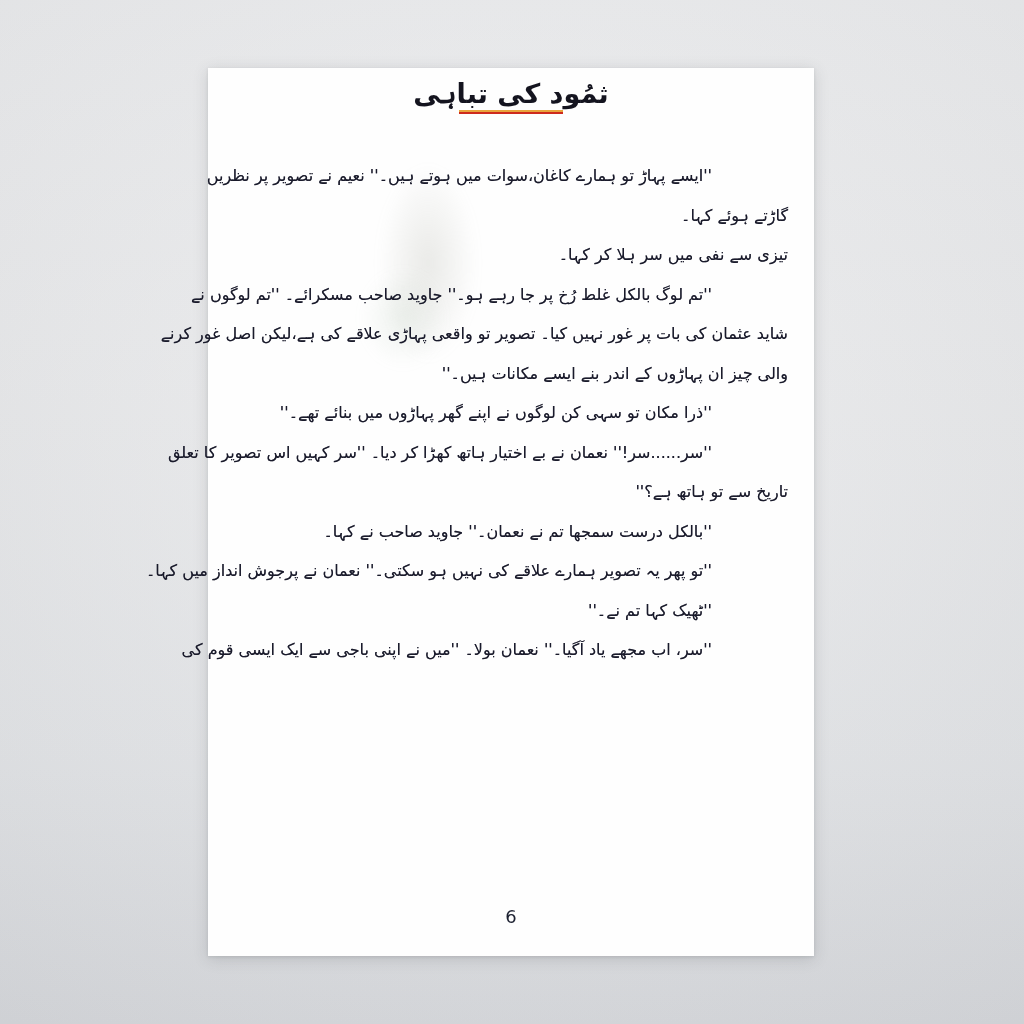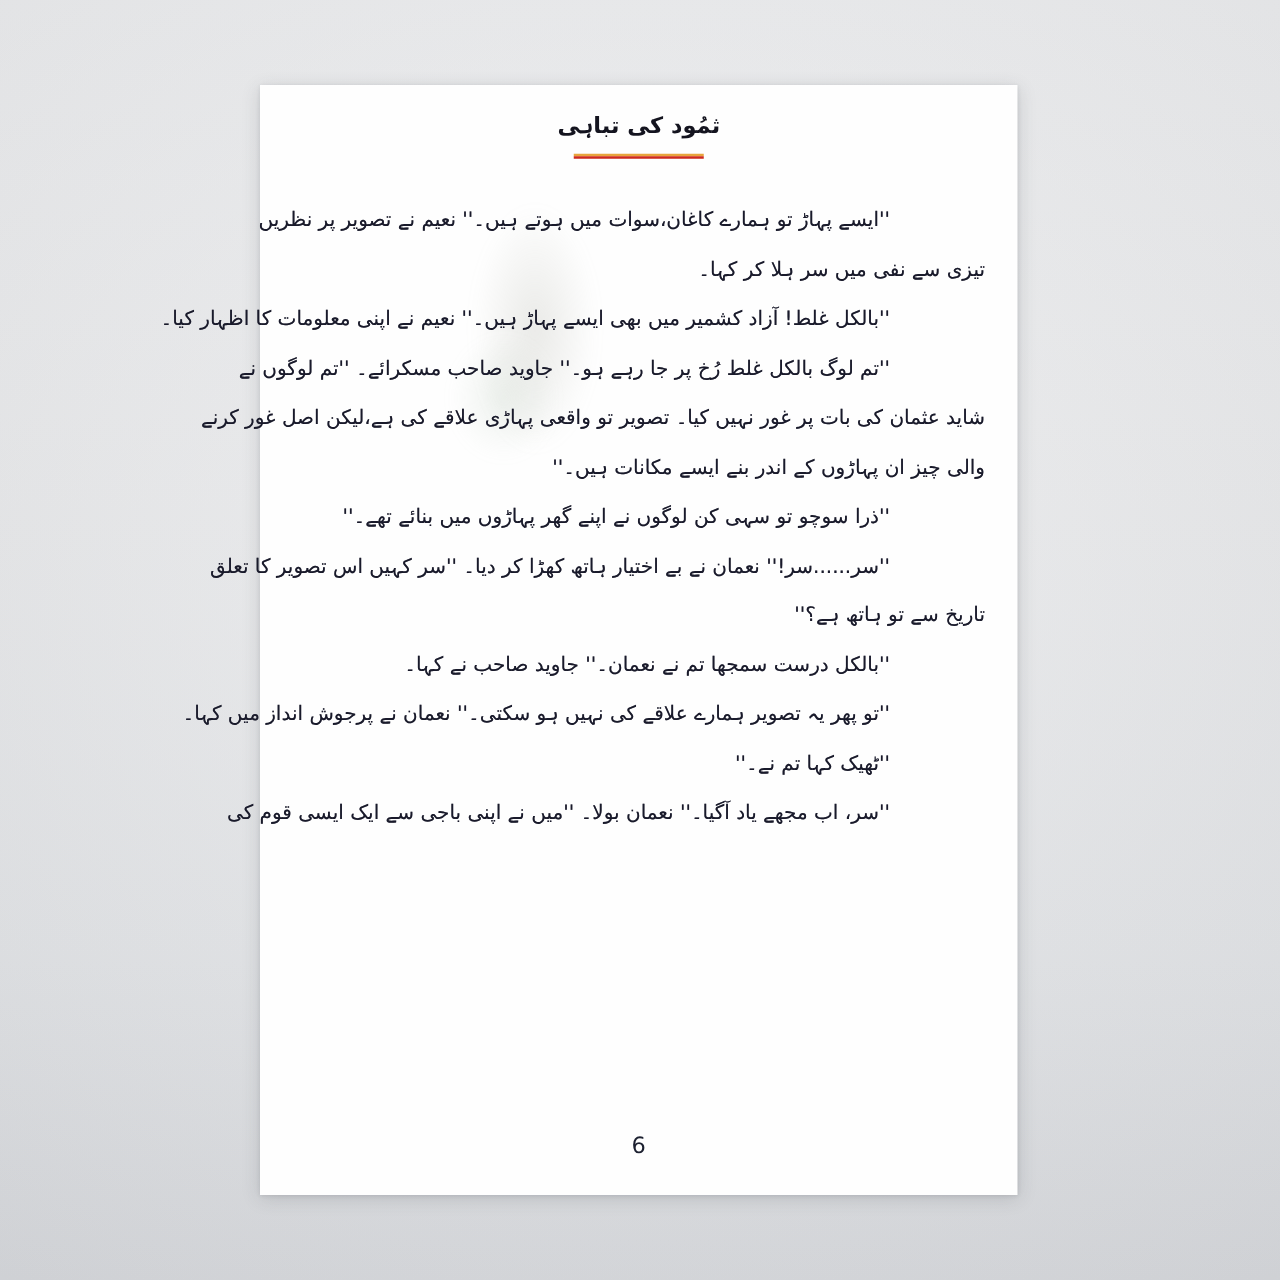--- a/index.html
+++ b/index.html
@@ -49,23 +49,23 @@
   }
   .title-wrap {
     position: absolute;
     top: 10px;
     left: 0;
     right: 0;
     text-align: center;
     direction: rtl;
   }
   .title {
-    margin: 11px;
+    margin: 0;
     display: inline-block;
-    font-size: 18px;
+    font-size: 27px;
     font-weight: bold;
     color: #14141f;
     letter-spacing: 0;
   }
   .title-underline {
     width: 104px;
     margin: 1px auto 0 auto;
   }
   .title-underline .u-top    { height: 2px; }
   .title-underline .u-bottom { height: 2px; }
@@ -110,26 +110,26 @@
     <div class="title-wrap">
       <h1 class="title">ثمُود کی تباہی</h1>
       <div class="title-underline">
         <div class="u-top" style="background: rgb(232, 164, 60);"></div>
         <div class="u-bottom" style="background: rgb(206, 42, 29);"></div>
       </div>
     </div>
 
     <div class="body-text" id="body-text">
         <div class="line indent">''ایسے پہاڑ تو ہمارے کاغان،سوات میں ہوتے ہیں۔'' نعیم نے تصویر پر نظریں</div>
+        <div class="line">گاڑتے ہوئے کہا۔</div>
         <div class="line">تیزی سے نفی میں سر ہلا کر کہا۔</div>
-        <div class="line indent">''بالکل غلط! آزاد کشمیر میں بھی ایسے پہاڑ ہیں۔'' نعیم نے اپنی معلومات کا اظہار کیا۔</div>
         <div class="line indent">''تم لوگ بالکل غلط رُخ پر جا رہے ہو۔'' جاوید صاحب مسکرائے۔ ''تم لوگوں نے</div>
         <div class="line">شاید عثمان کی بات پر غور نہیں کیا۔ تصویر تو واقعی پہاڑی علاقے کی ہے،لیکن اصل غور کرنے</div>
         <div class="line">والی چیز ان پہاڑوں کے اندر بنے ایسے مکانات ہیں۔''</div>
-        <div class="line indent">''ذرا سوچو تو سہی کن لوگوں نے اپنے گھر پہاڑوں میں بنائے تھے۔''</div>
+        <div class="line indent">''ذرا مکان تو سہی کن لوگوں نے اپنے گھر پہاڑوں میں بنائے تھے۔''</div>
         <div class="line indent">''سر......سر!'' نعمان نے بے اختیار ہاتھ کھڑا کر دیا۔ ''سر کہیں اس تصویر کا تعلق</div>
         <div class="line">تاریخ سے تو ہاتھ ہے؟''</div>
         <div class="line indent">''بالکل درست سمجھا تم نے نعمان۔'' جاوید صاحب نے کہا۔</div>
         <div class="line indent">''تو پھر یہ تصویر ہمارے علاقے کی نہیں ہو سکتی۔'' نعمان نے پرجوش انداز میں کہا۔</div>
         <div class="line indent">''ٹھیک کہا تم نے۔''</div>
         <div class="line indent">''سر، اب مجھے یاد آگیا۔'' نعمان بولا۔ ''میں نے اپنی باجی سے ایک ایسی قوم کی</div>
       </div>
 
     <div class="page-number">6</div>
   </div>

